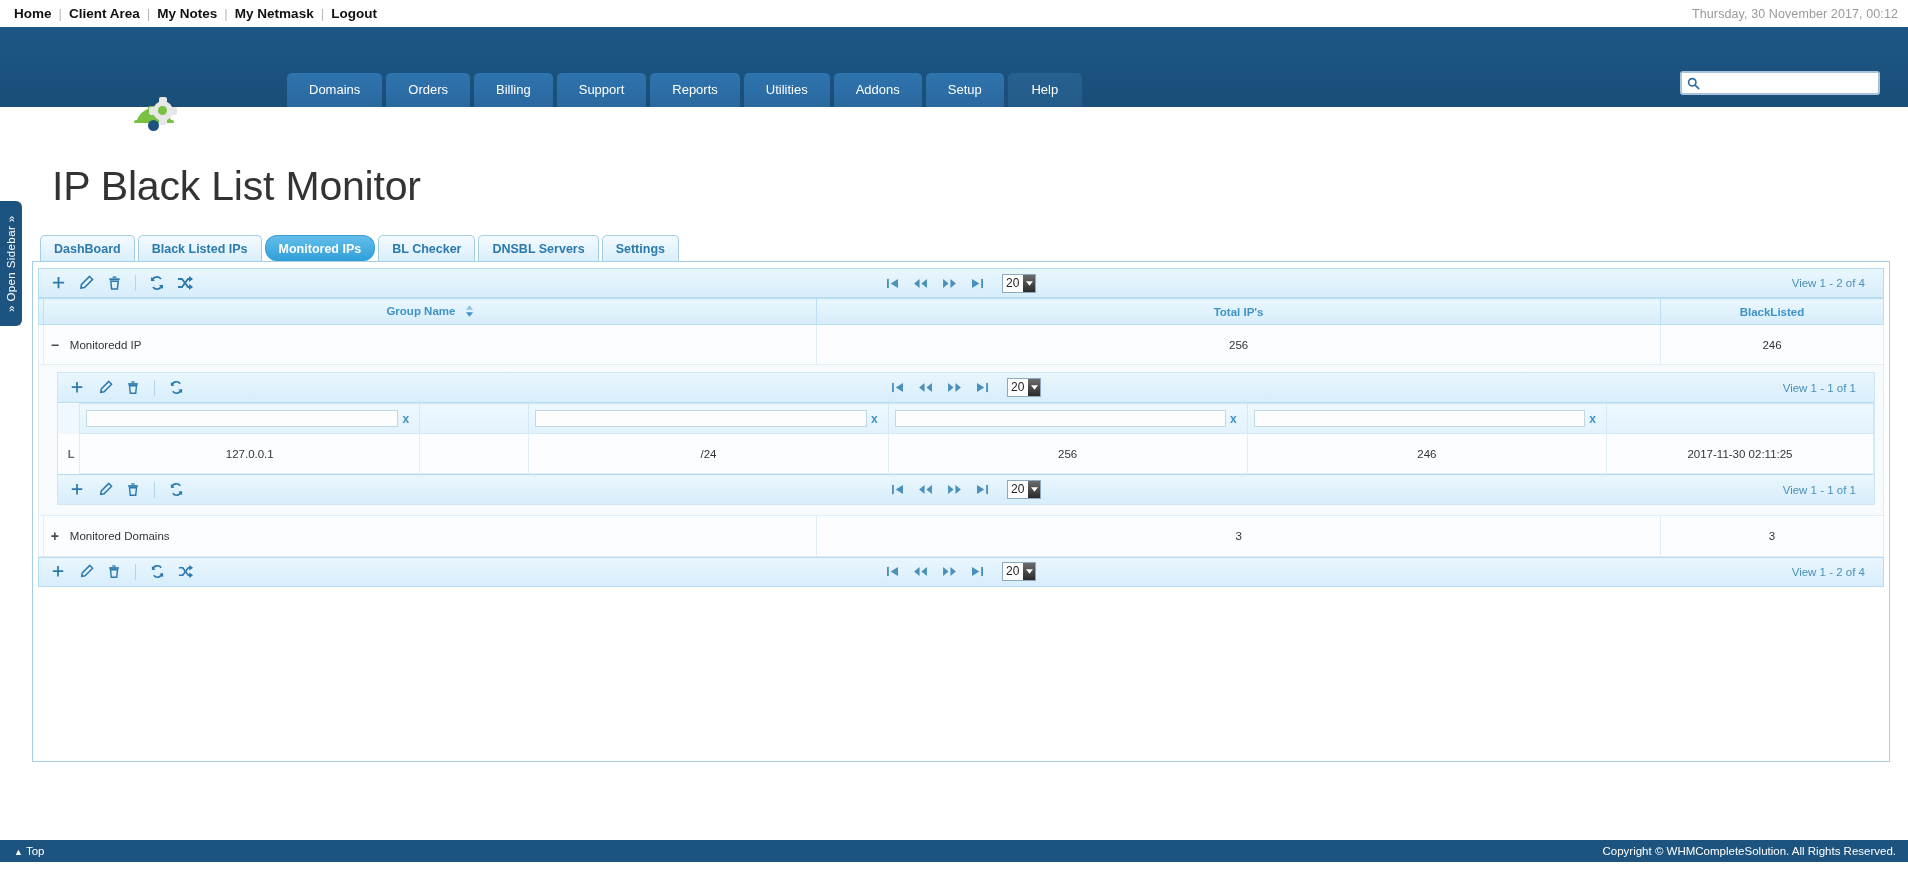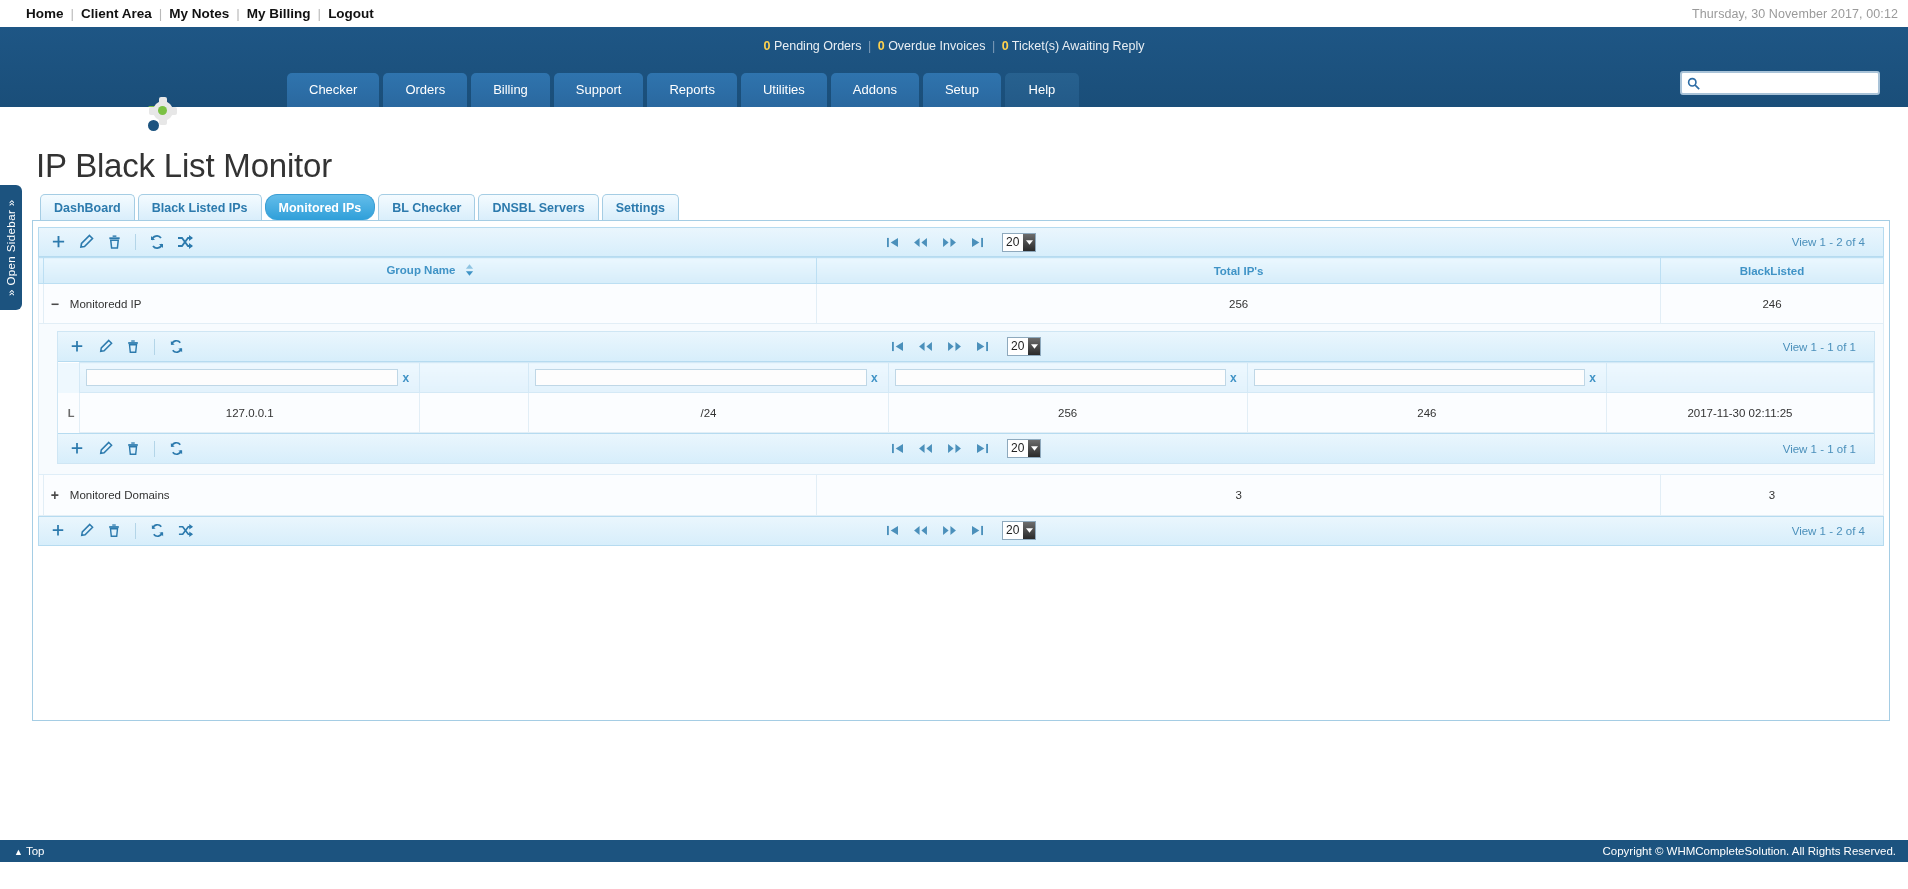--- a/index.html
+++ b/index.html
@@ -14,21 +14,20 @@
   }
 
   
   .topbar {
     height: 27px;
     background: #ffffff;
     display: flex;
     align-items: center;
     justify-content: space-between;
     padding: 0 10px 0 12px;
-    margin-left: 12px;
   }
   .topnav { display: flex; align-items: center; font-size: 13.5px; font-weight: bold; color: #111; }
   .topnav a { color: #111; text-decoration: none; padding: 0 2px; }
   .topnav .sep { color: #b9b9b9; font-weight: normal; padding: 0 5px; }
   .topdate { font-size: 12.5px; color: #9a9a9a; letter-spacing: .1px; }
 
   
   .header {
     height: 80px;
     background: #1c537f;
@@ -119,24 +118,24 @@
   .mainnav .item.dim { background: linear-gradient(#27618f, #235a88); }
 
   
   .page {
     position: relative;
     height: 655px;
     background: #ffffff;
     padding: 0 18px;
   }
   .pagetitle {
-    font-size: 33px;
+    font-size: 41px;
     font-weight: normal;
     color: #333;
-    margin: 0;
+    margin: 16px;
     padding: 40px 0 8px 18px;
     letter-spacing: -.2px;
   }
 
   .sidebar-tab {
     position: absolute;
     left: 0; top: 78px;
     width: 22px; height: 125px;
     background: #1c537f;
     border-radius: 0 6px 6px 0;
@@ -337,61 +336,51 @@
 <body>
 
 <div class="topbar">
   <div class="topnav">
     <a href="#">Home</a>
     <span class="sep">|</span>
     <a href="#">Client Area</a>
     <span class="sep">|</span>
     <a href="#">My Notes</a>
     <span class="sep">|</span>
-    <a href="#">My Billing</a>
+    <a href="#">My Netmask</a>
     <span class="sep">|</span>
     <a href="#">Logout</a>
   </div>
   <div class="topdate">Thursday, 30 November 2017, 00:12</div>
 </div>
 
 <div class="header">
 
   <div class="logo">
     <span class="wtxt">WHM</span>
     <span class="gearwrap">
       <span class="gear gear-lg"></span>
       <span class="gear-lg-core"></span>
       <span class="gear gear-sm"></span>
       <span class="gear-core"></span>
     </span>
     <span class="wtxt">S</span>
   </div>
 
-  <div class="stats">
-    <b>0</b>
-    <span>Pending Orders</span>
-    <span class="bar">|</span>
-    <b>0</b>
-    <span>Overdue Invoices</span>
-    <span class="bar">|</span>
-    <b>0</b>
-    <span>Ticket(s) Awaiting Reply</span>
-  </div>
 
   <div class="searchbox">
     <svg width="13" height="13" viewBox="0 0 16 16">
       <circle cx="6.5" cy="6.5" r="4.5" fill="none" stroke="#2c6ca5" stroke-width="2"></circle>
       <line x1="10" y1="10" x2="15" y2="15" stroke="#2c6ca5" stroke-width="2"></line>
     </svg>
     <input type="text" placeholder="" style="">
   </div>
 
   <div class="mainnav">
-    <div class="item">Checker</div>
+    <div class="item">Domains</div>
     <div class="item">Orders</div>
     <div class="item">Billing</div>
     <div class="item">Support</div>
     <div class="item">Reports</div>
     <div class="item">Utilities</div>
     <div class="item">Addons</div>
     <div class="item">Setup</div>
     <div class="item dim">Help</div>
   </div>
 </div>

